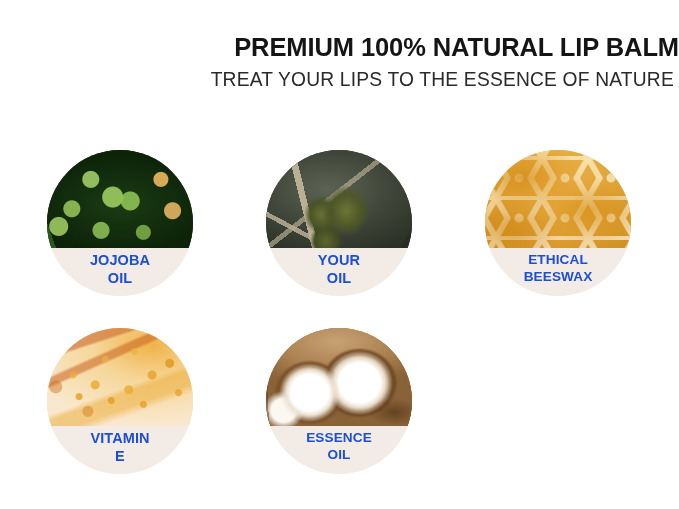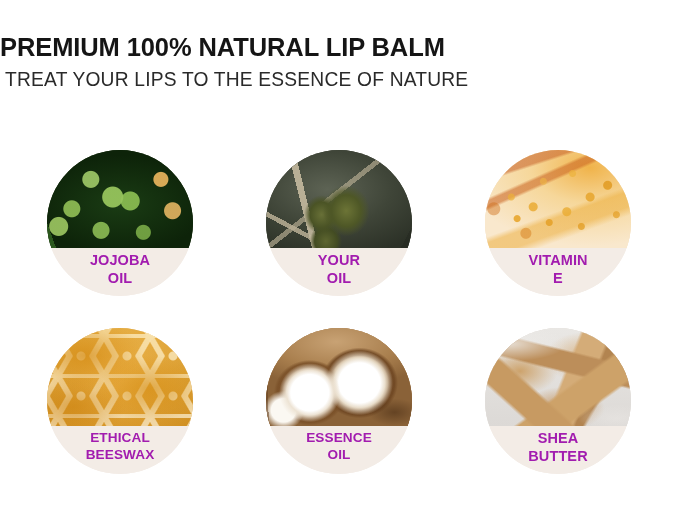--- a/index.html
+++ b/index.html
@@ -20,21 +20,21 @@
     height: 509px;
     background: #ffffff;
   }
 
   
   .header {
     position: absolute;
     top: 34px;
     left: 0;
     width: 679px;
-    text-align: left;
+    text-align: right;
   }
   .headline {
     font-size: 25.5px;
     font-weight: bold;
     color: #151515;
     letter-spacing: -0.1px;
     line-height: 1.08;
     white-space: nowrap;
   }
   .subheadline {
@@ -94,21 +94,21 @@
     display: flex;
     flex-direction: column;
     align-items: center;
     justify-content: flex-start;
     padding-top: 4px;
     box-sizing: border-box;
   }
   .label-line {
     font-size: 14.5px;
     font-weight: bold;
-    color: #a21caf;
+    color: #1d4ed8;
     line-height: 1.22;
     letter-spacing: 0.1px;
     text-align: center;
     white-space: nowrap;
   }
   .label-line.small {
     font-size: 13.6px;
   }
 
   
@@ -298,52 +298,43 @@
         <div class="photo-inner ph-olive"></div>
       </div>
       <div class="label-band">
         <div class="label-line">YOUR</div>
         <div class="label-line">OIL</div>
       </div>
     </div>
 
     <div class="badge">
       <div class="photo">
+        <div class="photo-inner ph-wax"></div>
+      </div>
+      <div class="label-band">
+        <div class="label-line small">ETHICAL</div>
+        <div class="label-line small">BEESWAX</div>
+      </div>
+    </div>
+
+    <div class="badge">
+      <div class="photo">
         <div class="photo-inner ph-vite"></div>
       </div>
       <div class="label-band">
         <div class="label-line">VITAMIN</div>
         <div class="label-line">E</div>
       </div>
     </div>
 
     <div class="badge">
       <div class="photo">
-        <div class="photo-inner ph-wax"></div>
-      </div>
-      <div class="label-band">
-        <div class="label-line small">ETHICAL</div>
-        <div class="label-line small">BEESWAX</div>
-      </div>
-    </div>
-
-    <div class="badge">
-      <div class="photo">
         <div class="photo-inner ph-coco"></div>
       </div>
       <div class="label-band">
         <div class="label-line small">ESSENCE</div>
         <div class="label-line small">OIL</div>
       </div>
     </div>
 
-    <div class="badge">
-      <div class="photo">
-        <div class="photo-inner ph-shea"></div>
-      </div>
-      <div class="label-band">
-        <div class="label-line">SHEA</div>
-        <div class="label-line">BUTTER</div>
-      </div>
-    </div>
 
   </div>
 </div>
 
 </body></html>

